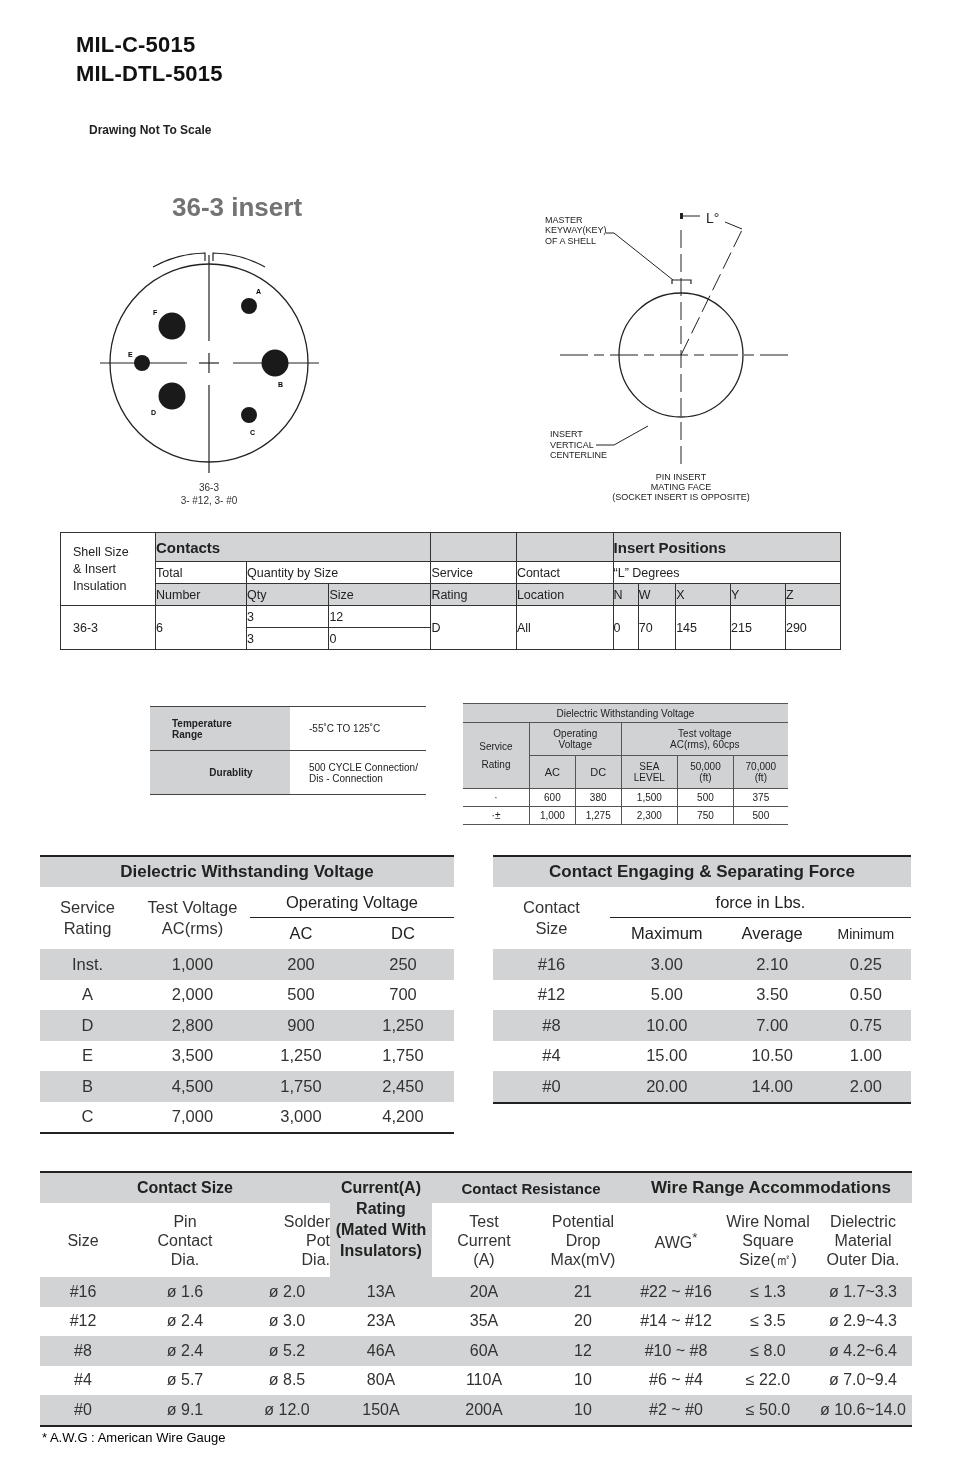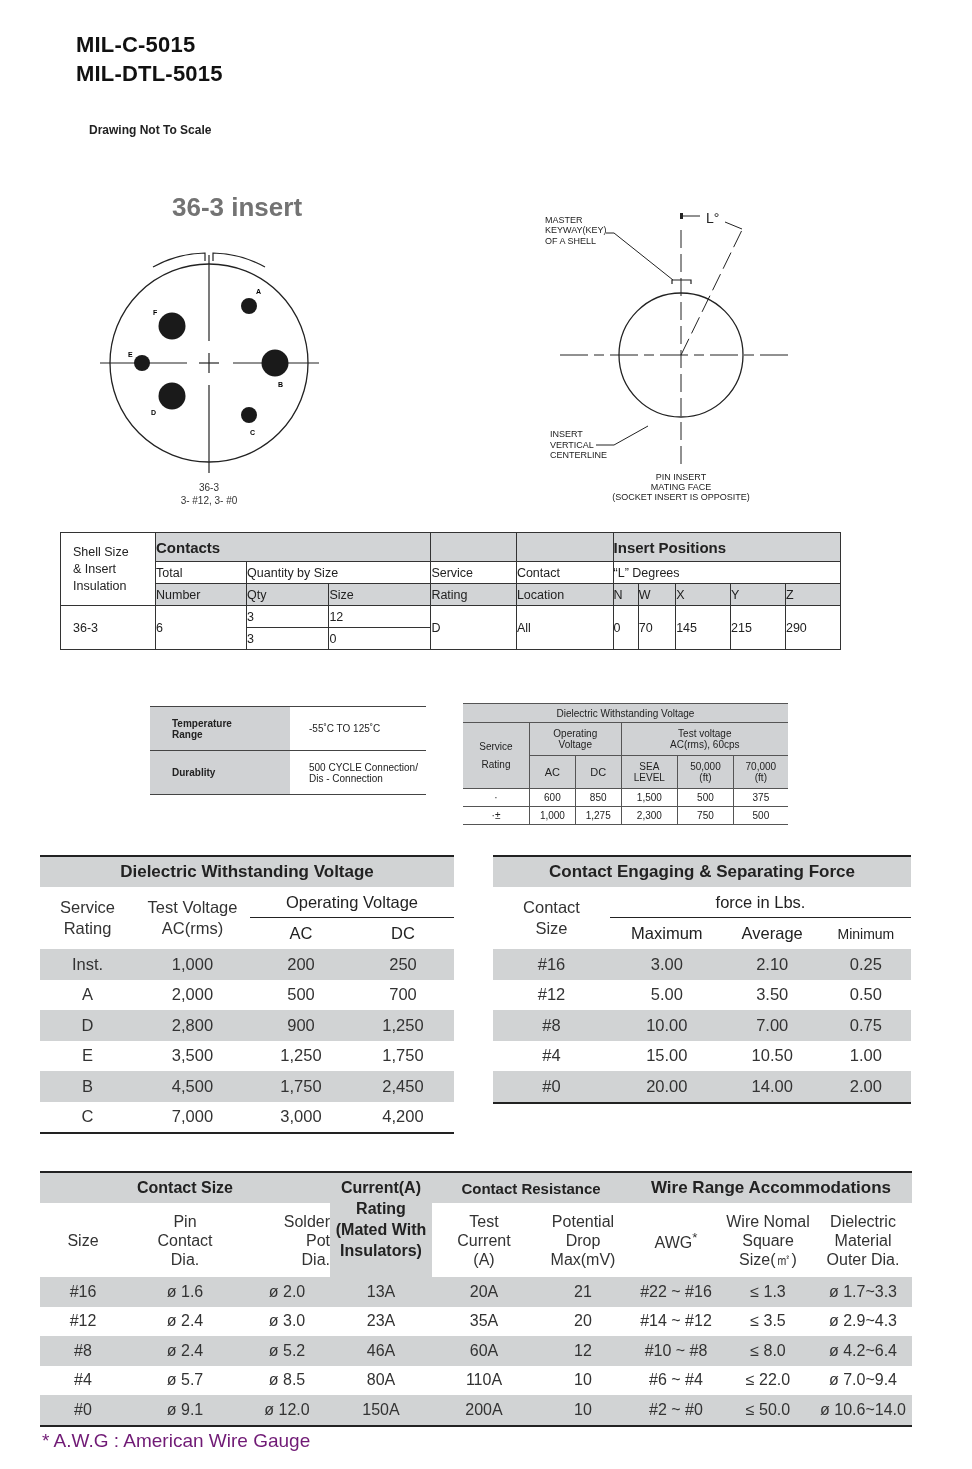--- a/index.html
+++ b/index.html
@@ -37,21 +37,21 @@
   #t4 { left:40px; top:855px; width:414px; border-top:2px solid #222; border-bottom:2px solid #222; }
   #t5 { left:493px; top:855px; width:418px; border-top:2px solid #222; border-bottom:2px solid #222; }
   .big .th { font-size:16.5px; height:30px; color:#222; }
   .big .ul { border-bottom:1px solid #222; }
   .big tr.r td { height:30.5px; }
 
   #t6 { left:40px; top:1171px; width:872px; border-top:2px solid #222; border-bottom:2px solid #222; font-size:16px; color:#333; }
   #t6 td { text-align:center; padding:0; }
   #t6 .g { background:#d1d3d4; }
   #t6 tr.r td { height:29.5px; }
-  .foot { left:42px; top:1430px; font-size:19px; color:#701a75; }
+  .foot { left:42px; top:1430px; font-size:13px; color:#000000; }
 </style>
 </head>
 <body>
 
 <div class="abs title" style="top:32px;">MIL-C-5015</div>
 <div class="abs title" style="top:61px;">MIL-DTL-5015</div>
 <div class="abs note">Drawing Not To Scale</div>
 
 <div class="abs insert-title">36-3  insert</div>
 <svg class="abs" style="left:95px;top:245px;" width="240" height="270">
@@ -158,21 +158,21 @@
 <table class="abs" id="t2">
   <tbody>
   <tr>
     <td class="lbl">
           <div>Temperature</div>
           <div>Range</div>
         </td>
     <td class="val">-55˚C  TO  125˚C</td>
   </tr>
   <tr>
-    <td class="lbl" style="height:36px;">Durablity</td>
+    <td class="lbl" style="height:36px;text-align:center;">Durablity</td>
     <td class="val">
           <div>500 CYCLE Connection/</div>
           <div>Dis - Connection</div>
         </td>
   </tr>
 </tbody>
   </table>
 
 <table class="abs" id="t3">
   <tbody>
@@ -205,21 +205,21 @@
           <div>(ft)</div>
         </td>
     <td class="g" style="border-right:none;margin-top:12px;">
           <div>70,000</div>
           <div>(ft)</div>
         </td>
   </tr>
   <tr>
     <td style="height:17px;border-left:none;">·</td>
     <td>600</td>
-    <td>850</td>
+    <td>380</td>
     <td>1,500</td>
     <td>500</td>
     <td style="border-right:none;margin-left:17px;">375</td>
   </tr>
   <tr>
     <td style="height:17px;border-left:none;">·±</td>
     <td>1,000</td>
     <td>1,275</td>
     <td>2,300</td>
     <td>750</td>

